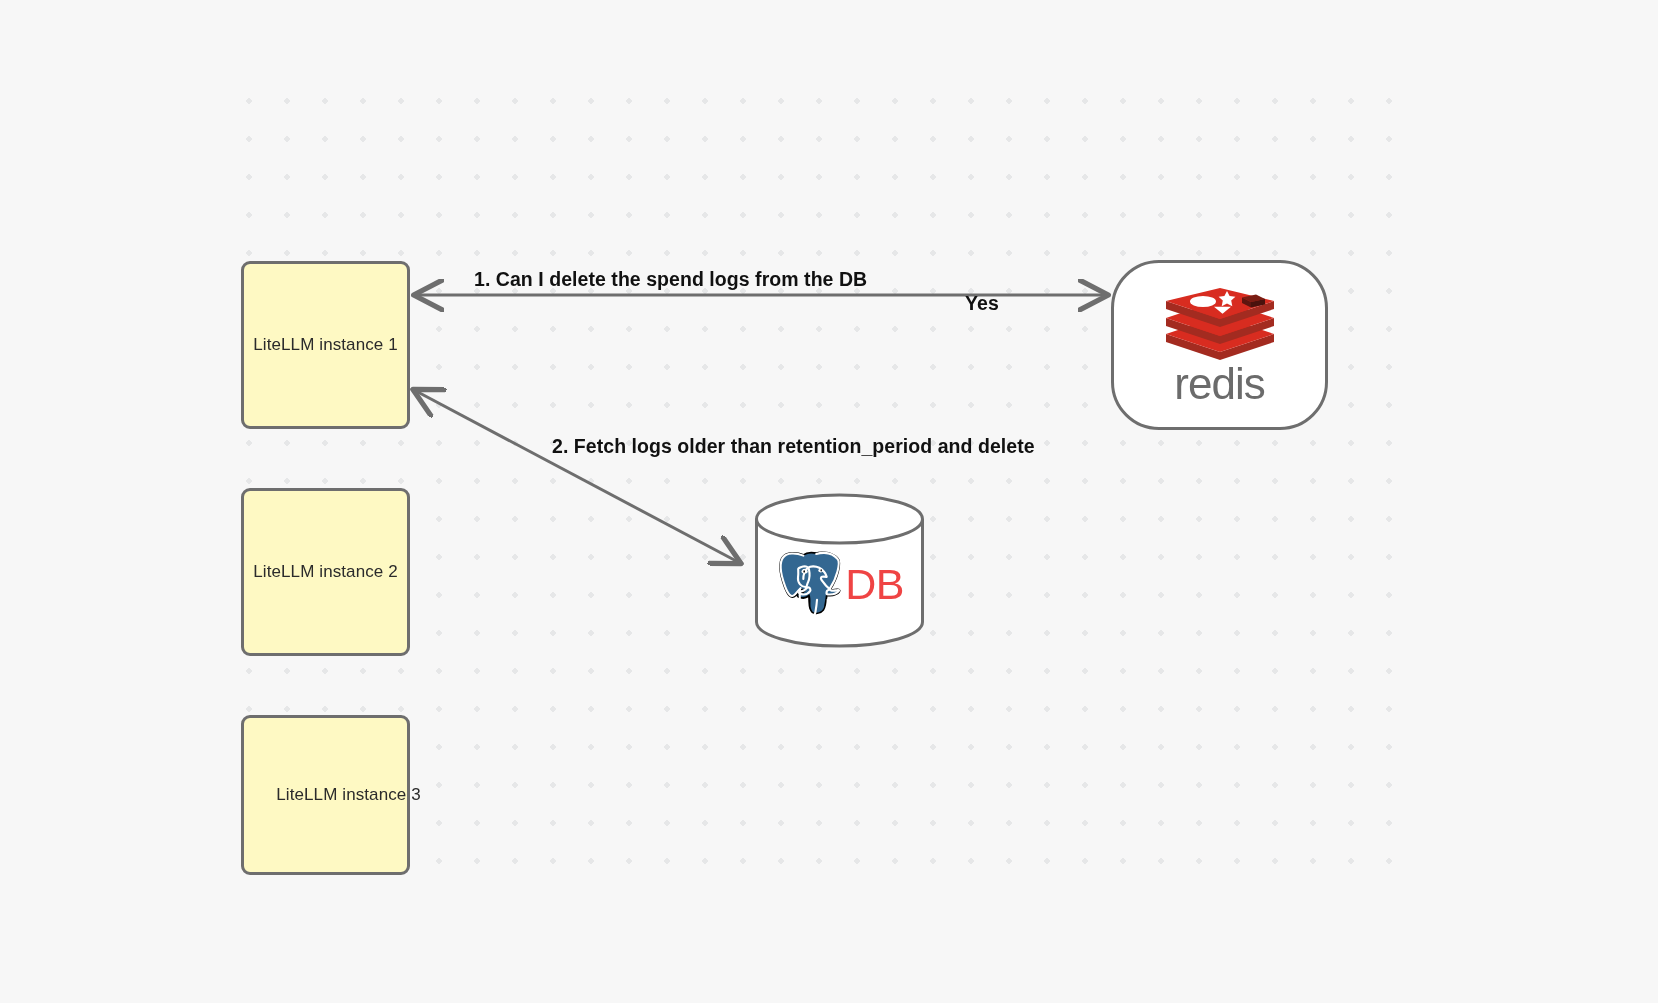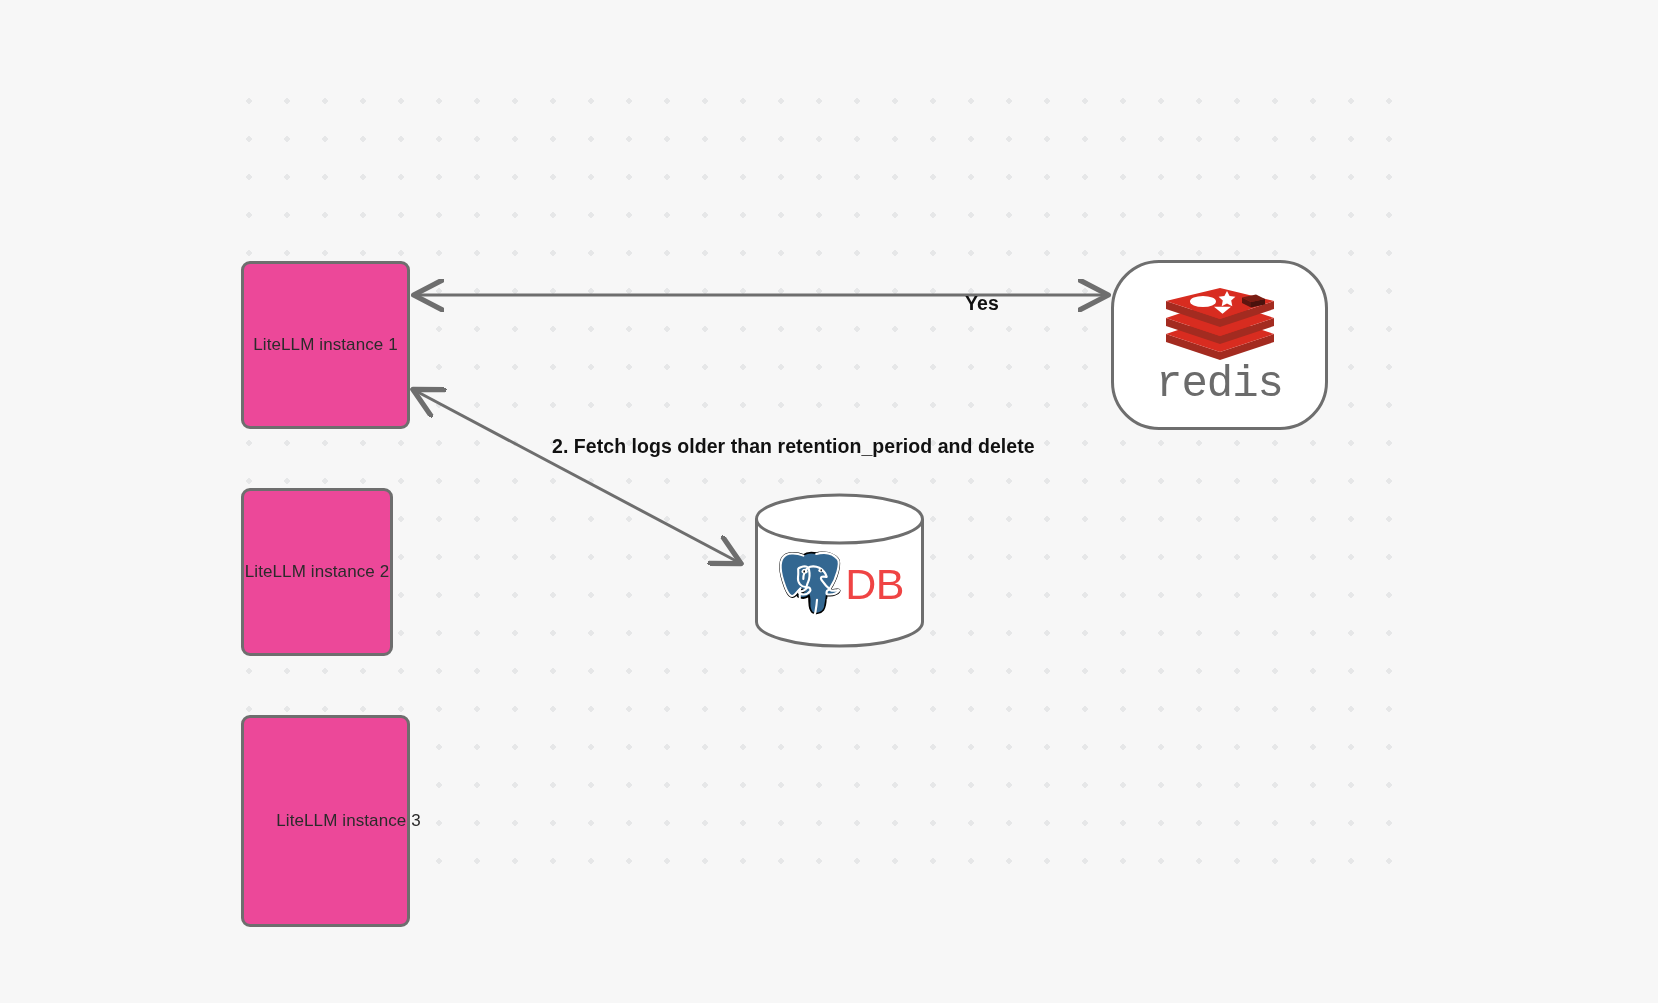--- a/index.html
+++ b/index.html
@@ -34,38 +34,38 @@
     left: 0; top: 0;
     width: 1658px;
     height: 1003px;
     pointer-events: none;
   }
 
   
   .node-box {
     position: absolute;
     box-sizing: border-box;
-    background: #ec4899;
+    background: #fef9c3;
     border: 3px solid #6e6e6e;
     border-radius: 9px;
     display: flex;
     align-items: center;
     justify-content: center;
   }
   .node-label {
     font-size: 17px;
     color: #2b2b2b;
     font-family: "Liberation Sans", sans-serif;
     letter-spacing: 0.1px;
     white-space: nowrap;
   }
 
   #node-litellm-1 { left: 241px; top: 261px; width: 169px; height: 168px; }
-  #node-litellm-2 { left: 241px; top: 488px; width: 152px; height: 168px; }
-  #node-litellm-3 { left: 241px; top: 715px; width: 169px; height: 212px; padding-left: 46px; }
+  #node-litellm-2 { left: 241px; top: 488px; width: 169px; height: 168px; }
+  #node-litellm-3 { left: 241px; top: 715px; width: 169px; height: 160px; padding-left: 46px; }
 
   
   #node-redis {
     position: absolute;
     left: 1111px;
     top: 260px;
     width: 217px;
     height: 170px;
     box-sizing: border-box;
     background: #ffffff;
@@ -77,21 +77,21 @@
     justify-content: center;
   }
   .redis-logo {
     display: flex;
     flex-direction: column;
     align-items: center;
     justify-content: center;
     margin-top: 2px;
   }
   .redis-wordmark {
-    font-family: Liberation Mono, monospace;
+    font-family: Liberation Sans, sans-serif;
     font-size: 44px;
     font-weight: 400;
     color: #6b6b6b;
     letter-spacing: -1px;
     line-height: 0.92;
     margin-top: 2px;
   }
 
   
   #node-db {
@@ -155,20 +155,21 @@
 
     <g>
       <line x1="415" y1="295" x2="1107" y2="295" stroke="#6e6e6e" stroke-width="3" marker-start="url(#arrow-start)" marker-end="url(#arrow-end)"></line>
     </g>
 
     <g>
       <line x1="414" y1="390" x2="740" y2="563" stroke="#6e6e6e" stroke-width="3" marker-start="url(#arrow-start)" marker-end="url(#arrow-end)"></line>
     </g>
   </svg>
 
+  <div class="edge-label" id="label-step1">1.  Can I delete the spend logs from the DB</div>
 
   <div class="edge-label" id="label-answer1">Yes</div>
 
   <div class="edge-label" id="label-step2">2.  Fetch logs older than retention_period and delete</div>
 
   <div class="node-box" id="node-litellm-1">
     <span class="node-label">LiteLLM instance 1</span>
   </div>
 
   <div class="node-box" id="node-litellm-2">

